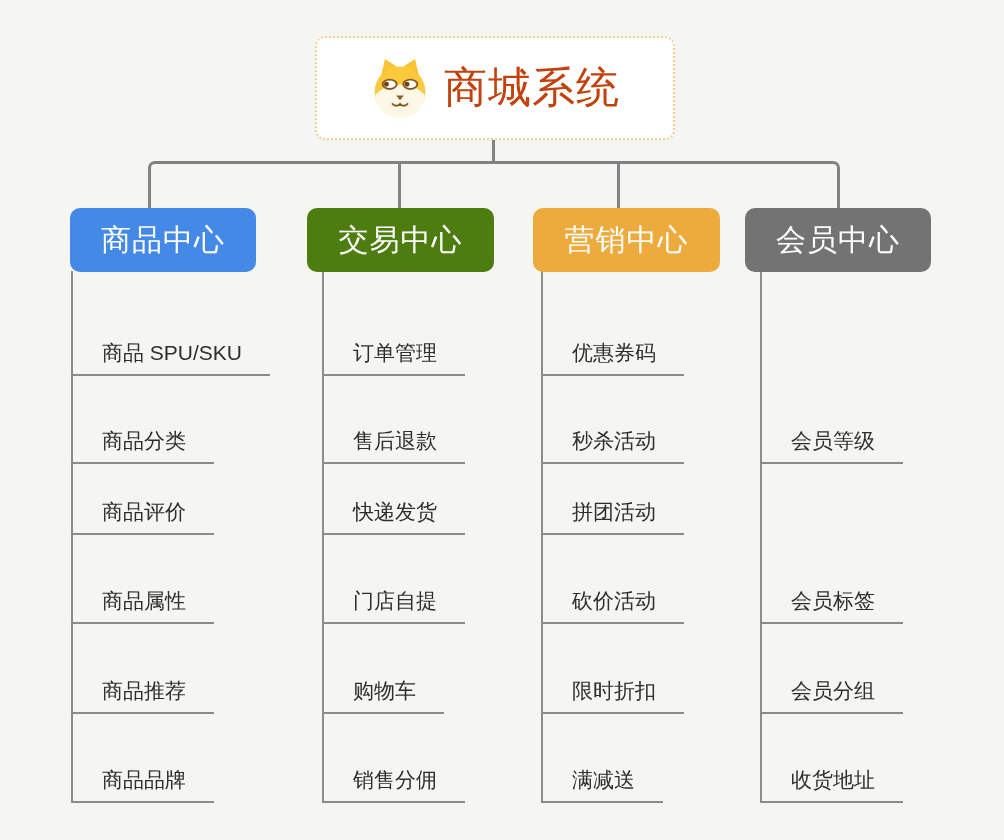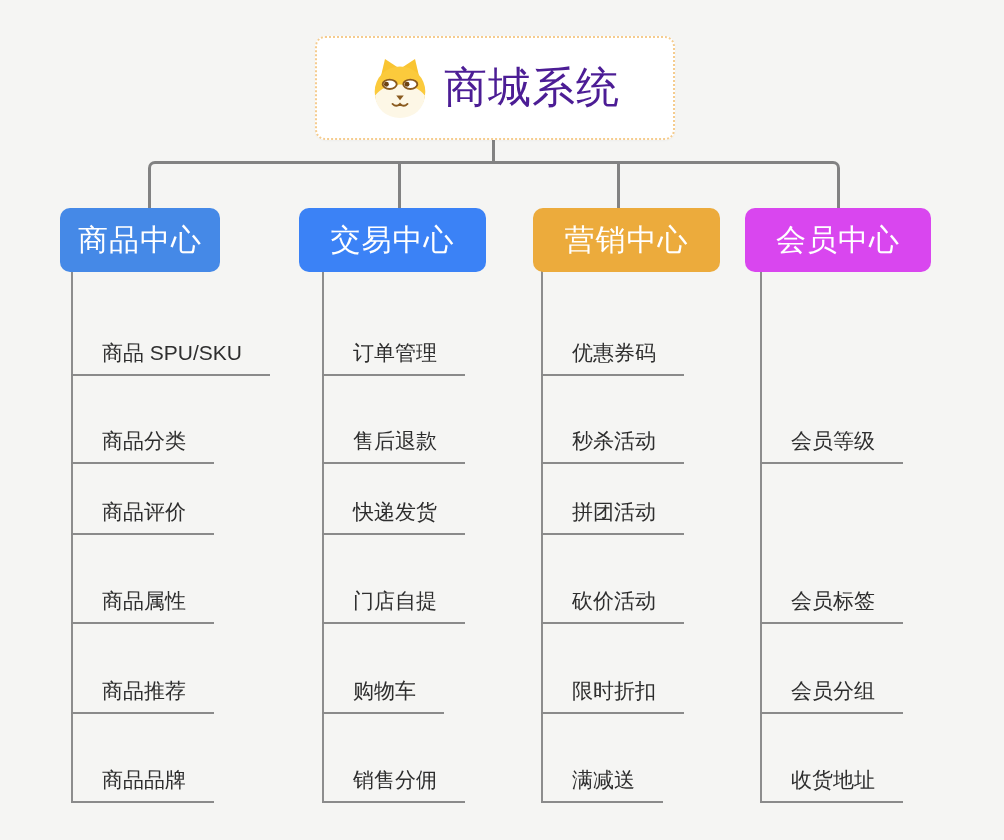--- a/index.html
+++ b/index.html
@@ -30,35 +30,35 @@
   .v1 { left:71px; } .v2 { left:322px; } .v3 { left:541px; } .v4 { left:760px; }
 
   
   .root-node {
     position:absolute; left:315px; top:36px; width:360px; height:104px;
     background:#ffffff; border:2px dotted #f5cc8e; border-radius:10px;
     display:flex; align-items:center; justify-content:center; gap:14px;
     box-shadow:0 1px 2px rgba(0,0,0,0.03);
   }
   .root-label {
-    font-size:43px; color:#4c1d95; letter-spacing:1px; white-space:nowrap;
+    font-size:43px; color:#c2410c; letter-spacing:1px; white-space:nowrap;
   }
   .dog-icon { width:60px; height:64px; display:block; }
 
   
   .branch {
     position:absolute; top:208px; height:64px;
     border-radius:10px; color:#ffffff; font-size:30px;
     display:flex; align-items:center; justify-content:center;
     white-space:nowrap; letter-spacing:1px;
   }
-  .b1 { left:60px;  width:160px; background:#4589e7; }
-  .b2 { left:299px; width:187px; background:#3b82f6; }
+  .b1 { left:70px;  width:186px; background:#4589e7; }
+  .b2 { left:307px; width:187px; background:#4d7c0f; }
   .b3 { left:526px; width:187px; background:#ecab3c;margin-left:7px; }
-  .b4 { left:745px; width:186px; background:#d946ef; }
+  .b4 { left:745px; width:186px; background:#737373; }
 
   
   .leaf {
     position:absolute;
     font-size:21px; line-height:26px; color:#2e2e2e;
     padding:0 28px 8px 31px;
     border-bottom:2px solid #8a8a8a;
     white-space:nowrap;
   }
   .c1 { left:71px; } .c2 { left:322px; } .c3 { left:541px; } .c4 { left:760px; }

